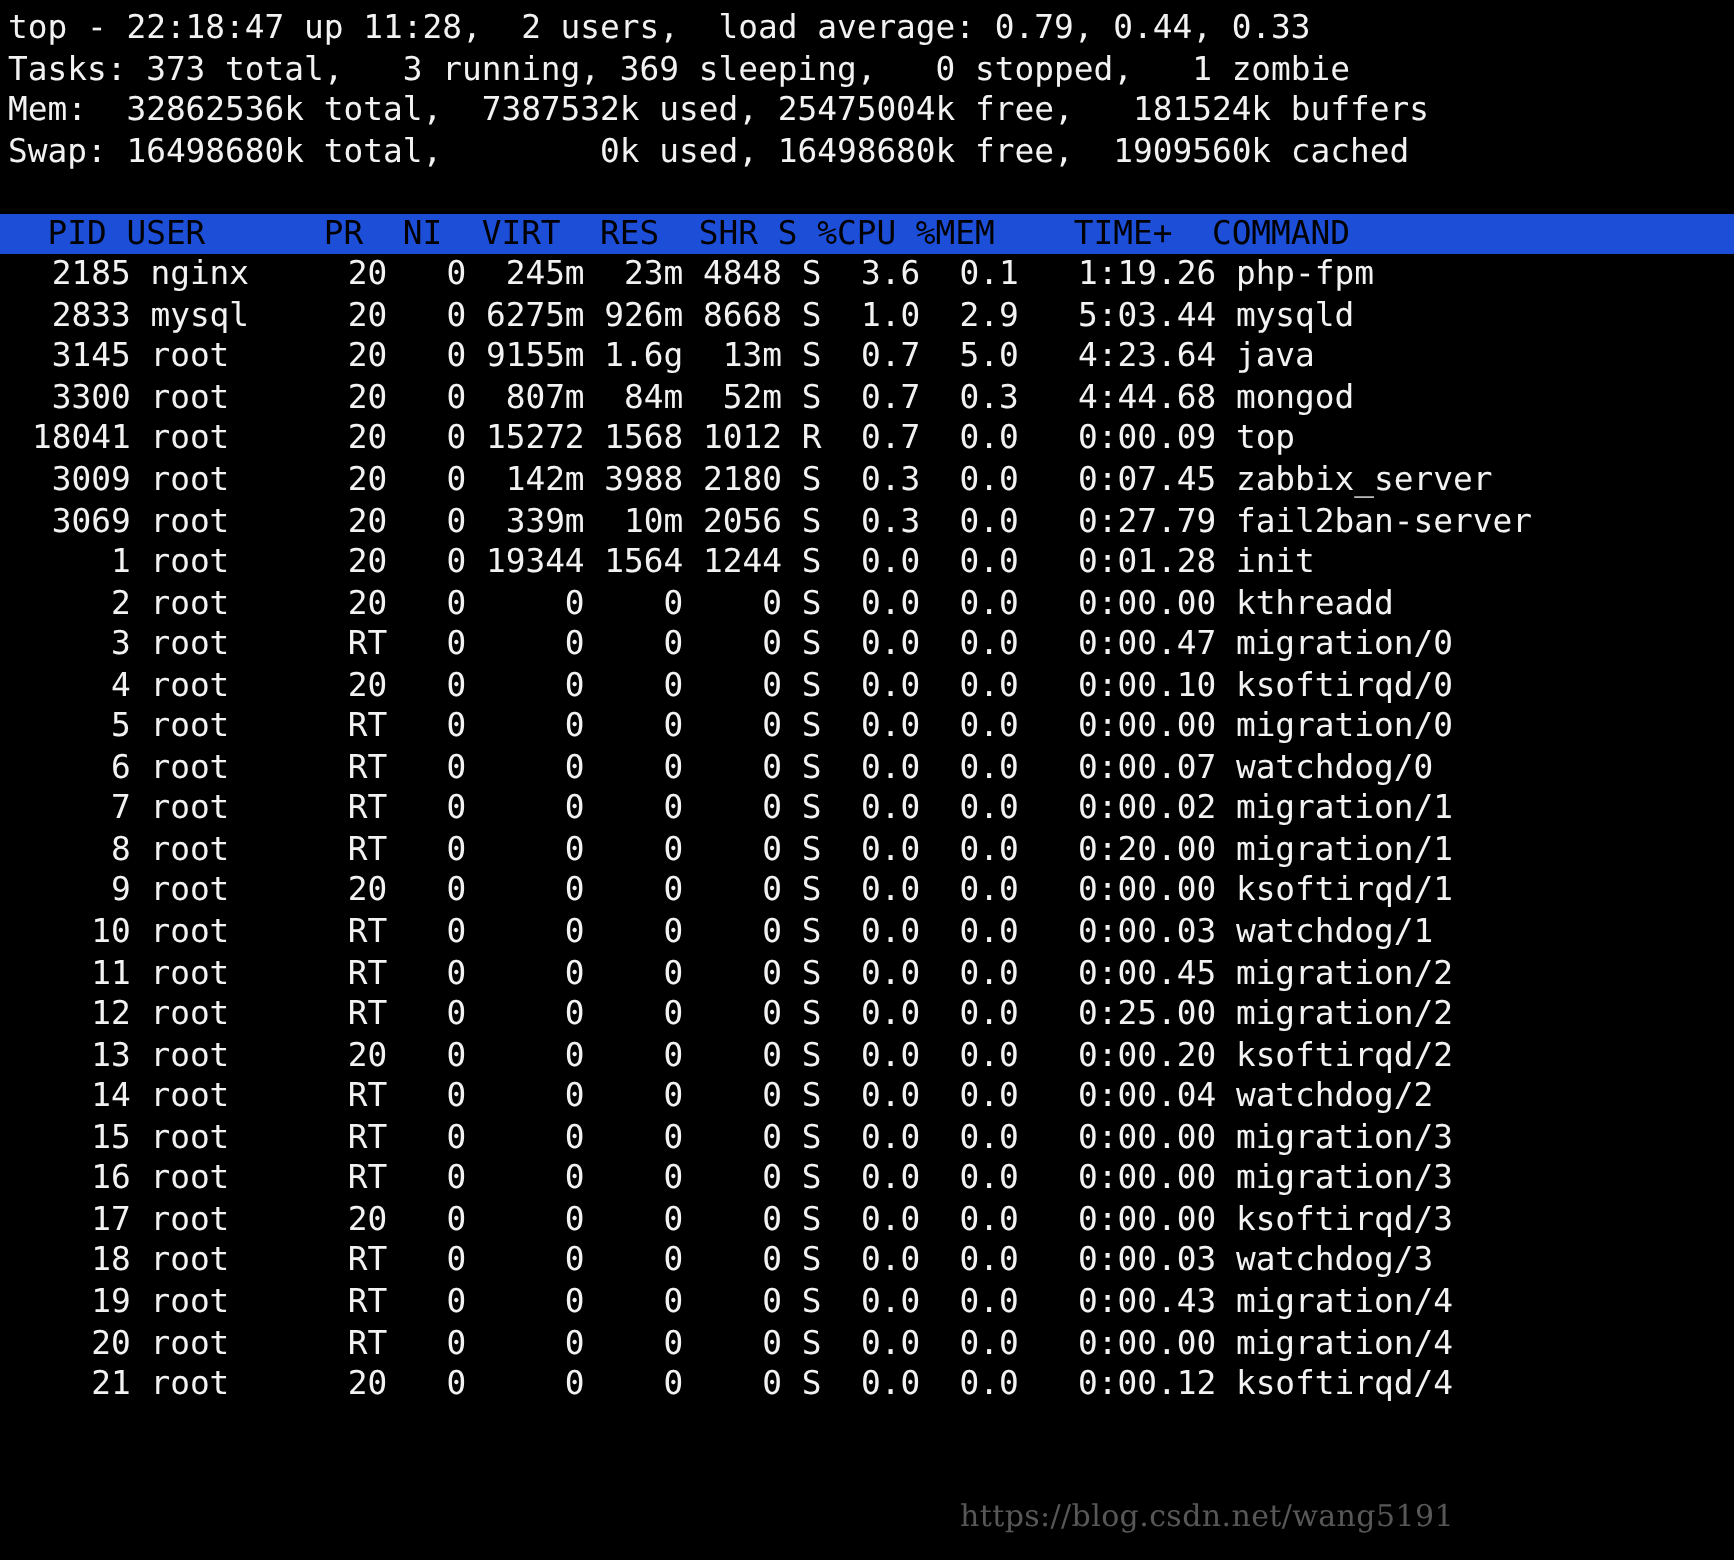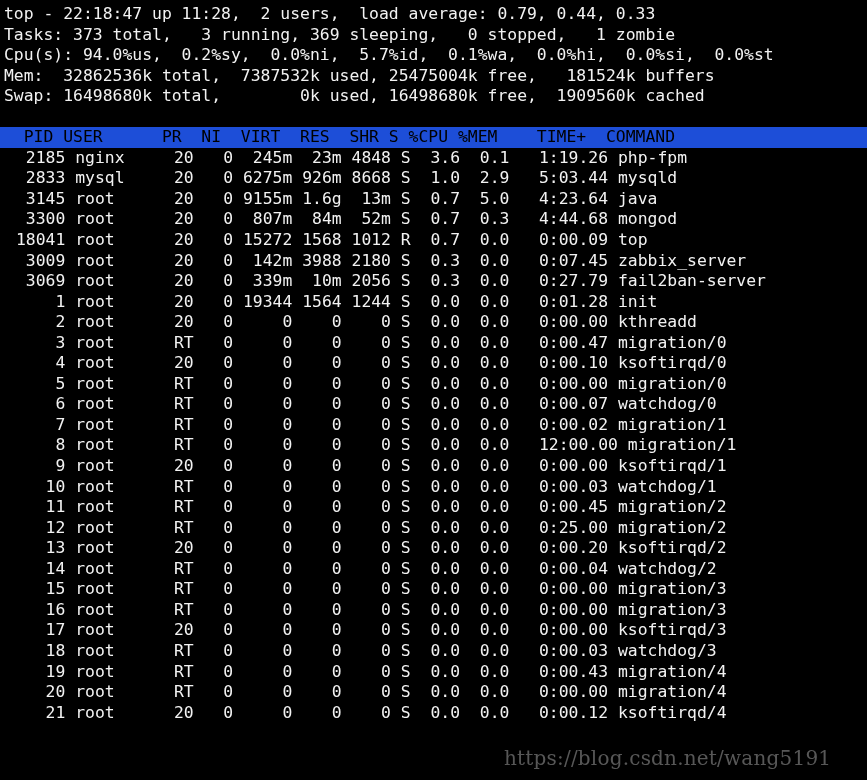--- a/index.html
+++ b/index.html
@@ -50,40 +50,39 @@
   .proc-area {
     padding-left: 16px;
   }
   .proc-row {
     white-space: pre;
     height: 20.55px;
     color: #f2f2f2;
   }
   .watermark {
     position: absolute;
-    left: 504px;
+    left: 480px;
     top: 748px;
     font-family: "DejaVu Serif", "Liberation Serif", serif;
-    font-size: 20px;
+    font-size: 15px;
     color: #8d8d8d;
     opacity: 0.62;
     white-space: pre;
     pointer-events: none;
     letter-spacing: 0.2px;
   }
 </style>
 </head>
 <body>
 
 <div id="terminal">
 
   <div class="summary">
     <div class="line">top - 22:18:47 up 11:28,  2 users,  load average: 0.79, 0.44, 0.33</div>
     <div class="line">Tasks: 373 total,   3 running, 369 sleeping,   0 stopped,   1 zombie</div>
-    <div class="line">Cpu(s): 94.0%us,  0.2%sy,  0.0%ni,  5.7%id,  0.1%wa,  0.0%hi,  0.0%si,  0.0%st</div>
     <div class="line">Mem:  32862536k total,  7387532k used, 25475004k free,   181524k buffers</div>
     <div class="line">Swap: 16498680k total,        0k used, 16498680k free,  1909560k cached</div>
     <div class="blank-line"> </div>
   </div>
 
   <div class="col-header">  PID USER      PR  NI  VIRT  RES  SHR S %CPU %MEM    TIME+  COMMAND</div>
 
   <div class="proc-area" id="process-list">
       <div class="proc-row"> 2185 nginx     20   0  245m  23m 4848 S  3.6  0.1   1:19.26 php-fpm</div>
       <div class="proc-row"> 2833 mysql     20   0 6275m 926m 8668 S  1.0  2.9   5:03.44 mysqld</div>
@@ -92,21 +91,21 @@
       <div class="proc-row">18041 root      20   0 15272 1568 1012 R  0.7  0.0   0:00.09 top</div>
       <div class="proc-row"> 3009 root      20   0  142m 3988 2180 S  0.3  0.0   0:07.45 zabbix_server</div>
       <div class="proc-row"> 3069 root      20   0  339m  10m 2056 S  0.3  0.0   0:27.79 fail2ban-server</div>
       <div class="proc-row">    1 root      20   0 19344 1564 1244 S  0.0  0.0   0:01.28 init</div>
       <div class="proc-row">    2 root      20   0     0    0    0 S  0.0  0.0   0:00.00 kthreadd</div>
       <div class="proc-row">    3 root      RT   0     0    0    0 S  0.0  0.0   0:00.47 migration/0</div>
       <div class="proc-row">    4 root      20   0     0    0    0 S  0.0  0.0   0:00.10 ksoftirqd/0</div>
       <div class="proc-row">    5 root      RT   0     0    0    0 S  0.0  0.0   0:00.00 migration/0</div>
       <div class="proc-row">    6 root      RT   0     0    0    0 S  0.0  0.0   0:00.07 watchdog/0</div>
       <div class="proc-row">    7 root      RT   0     0    0    0 S  0.0  0.0   0:00.02 migration/1</div>
-      <div class="proc-row">    8 root      RT   0     0    0    0 S  0.0  0.0   12:00.00 migration/1</div>
+      <div class="proc-row">    8 root      RT   0     0    0    0 S  0.0  0.0   0:20.00 migration/1</div>
       <div class="proc-row">    9 root      20   0     0    0    0 S  0.0  0.0   0:00.00 ksoftirqd/1</div>
       <div class="proc-row">   10 root      RT   0     0    0    0 S  0.0  0.0   0:00.03 watchdog/1</div>
       <div class="proc-row">   11 root      RT   0     0    0    0 S  0.0  0.0   0:00.45 migration/2</div>
       <div class="proc-row">   12 root      RT   0     0    0    0 S  0.0  0.0   0:25.00 migration/2</div>
       <div class="proc-row">   13 root      20   0     0    0    0 S  0.0  0.0   0:00.20 ksoftirqd/2</div>
       <div class="proc-row">   14 root      RT   0     0    0    0 S  0.0  0.0   0:00.04 watchdog/2</div>
       <div class="proc-row">   15 root      RT   0     0    0    0 S  0.0  0.0   0:00.00 migration/3</div>
       <div class="proc-row">   16 root      RT   0     0    0    0 S  0.0  0.0   0:00.00 migration/3</div>
       <div class="proc-row">   17 root      20   0     0    0    0 S  0.0  0.0   0:00.00 ksoftirqd/3</div>
       <div class="proc-row">   18 root      RT   0     0    0    0 S  0.0  0.0   0:00.03 watchdog/3</div>

